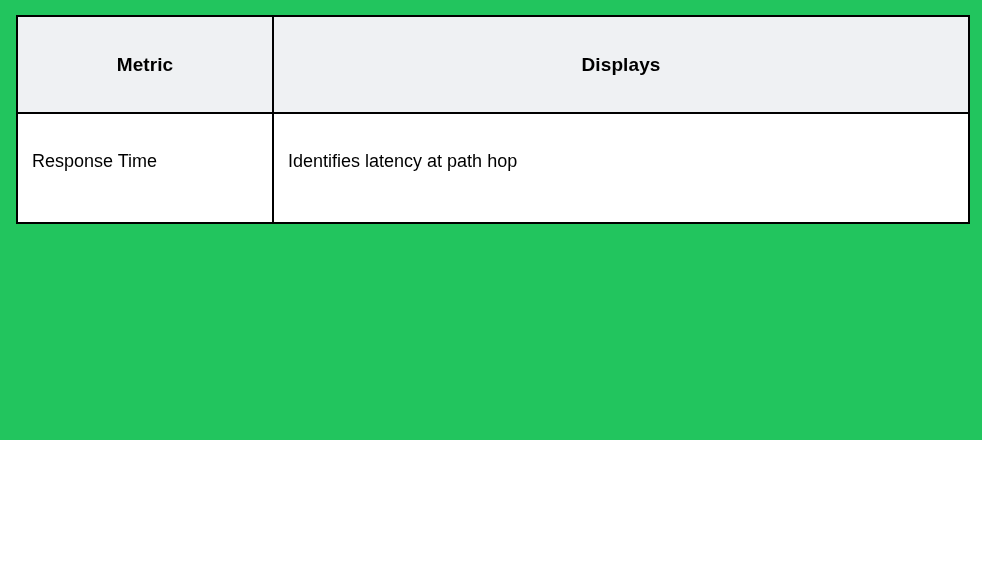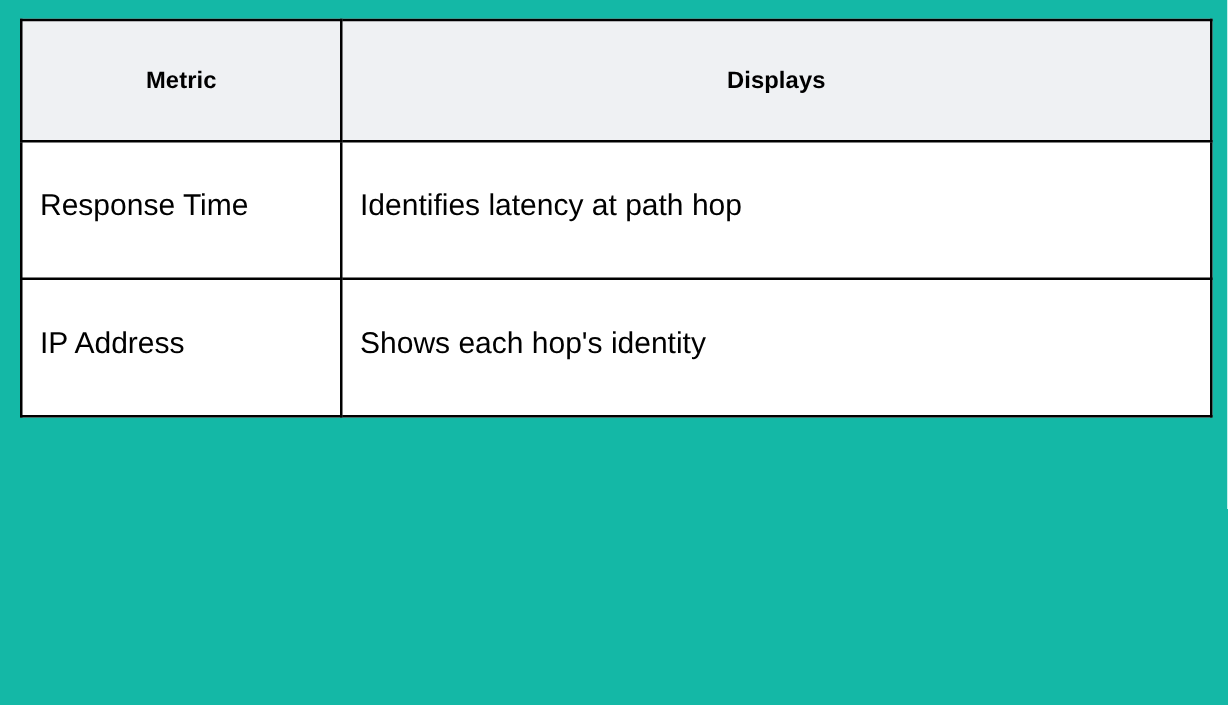--- a/index.html
+++ b/index.html
@@ -11,22 +11,22 @@
   body {
     width: 982px;
     height: 564px;
     font-family: "Liberation Sans", sans-serif;
     color: #000000;
     overflow: hidden;
   }
   .page {
     position: relative;
     width: 982px;
-    height: 564px;
-    background: #14b8a6;
+    height: 440px;
+    background: #22c55e;
   }
   .table-wrap {
     position: absolute;
     left: 16px;
     top: 15px;
     width: 952px;
   }
   table.metric-table {
     border-collapse: collapse;
     table-layout: fixed;
@@ -50,21 +50,21 @@
     text-align: center;
     font-weight: bold;
     font-size: 19px;
     letter-spacing: 0.1px;
     padding: 0 12px;
   }
 
   table.metric-table tbody td {
     height: 110px;
     padding: 36px 14px 0 14px;
-    font-size: 24px;
+    font-size: 18px;
     font-weight: normal;
     line-height: 1.25;
     text-align: left;
     background: #ffffff;
   }
 </style>
 </head>
 <body>
 
 <div class="page">
@@ -78,20 +78,16 @@
         <tr>
           <th>Metric</th>
           <th>Displays</th>
         </tr>
       </thead>
       <tbody>
         <tr>
           <td>Response Time</td>
           <td>Identifies latency at path hop</td>
         </tr>
-        <tr>
-          <td>IP Address</td>
-          <td>Shows each hop's identity</td>
-        </tr>
       </tbody>
     </table>
   </div>
 </div>
 
 </body></html>

